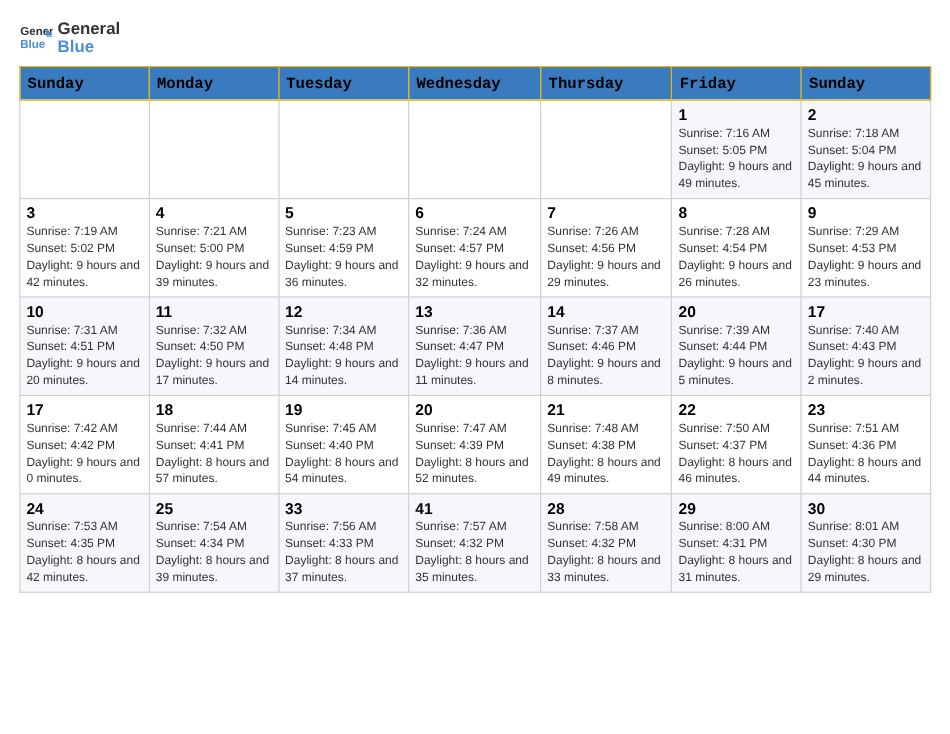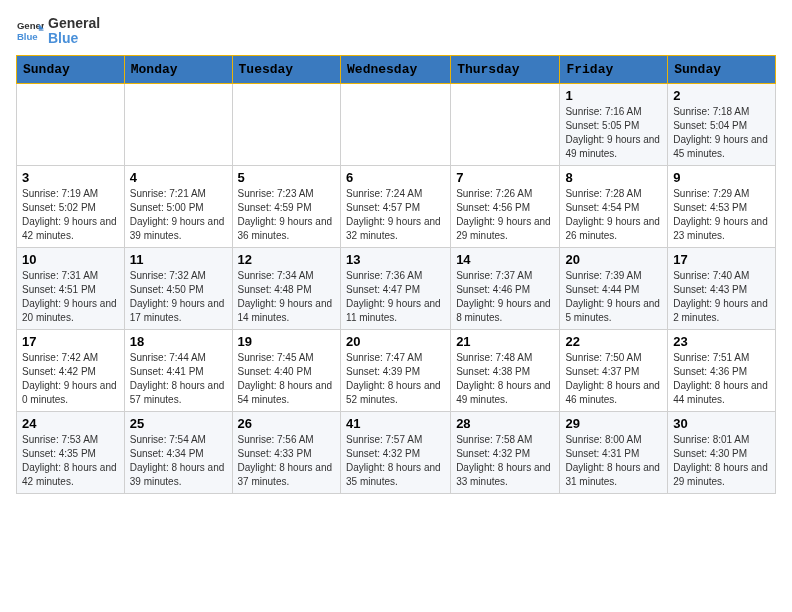--- a/index.html
+++ b/index.html
@@ -221,21 +221,21 @@
       <tr>
         <td>
           <span class="day-number">24</span>
           <div class="day-info">Sunrise: 7:53 AM<br>Sunset: 4:35 PM<br>Daylight: 8 hours and 42 minutes.</div>
         </td>
         <td>
           <span class="day-number">25</span>
           <div class="day-info">Sunrise: 7:54 AM<br>Sunset: 4:34 PM<br>Daylight: 8 hours and 39 minutes.</div>
         </td>
         <td>
-          <span class="day-number">26</span>
+          <span class="day-number">33</span>
           <div class="day-info">Sunrise: 7:56 AM<br>Sunset: 4:33 PM<br>Daylight: 8 hours and 37 minutes.</div>
         </td>
         <td>
           <span class="day-number">41</span>
           <div class="day-info">Sunrise: 7:57 AM<br>Sunset: 4:32 PM<br>Daylight: 8 hours and 35 minutes.</div>
         </td>
         <td>
           <span class="day-number">28</span>
           <div class="day-info">Sunrise: 7:58 AM<br>Sunset: 4:32 PM<br>Daylight: 8 hours and 33 minutes.</div>
         </td>

